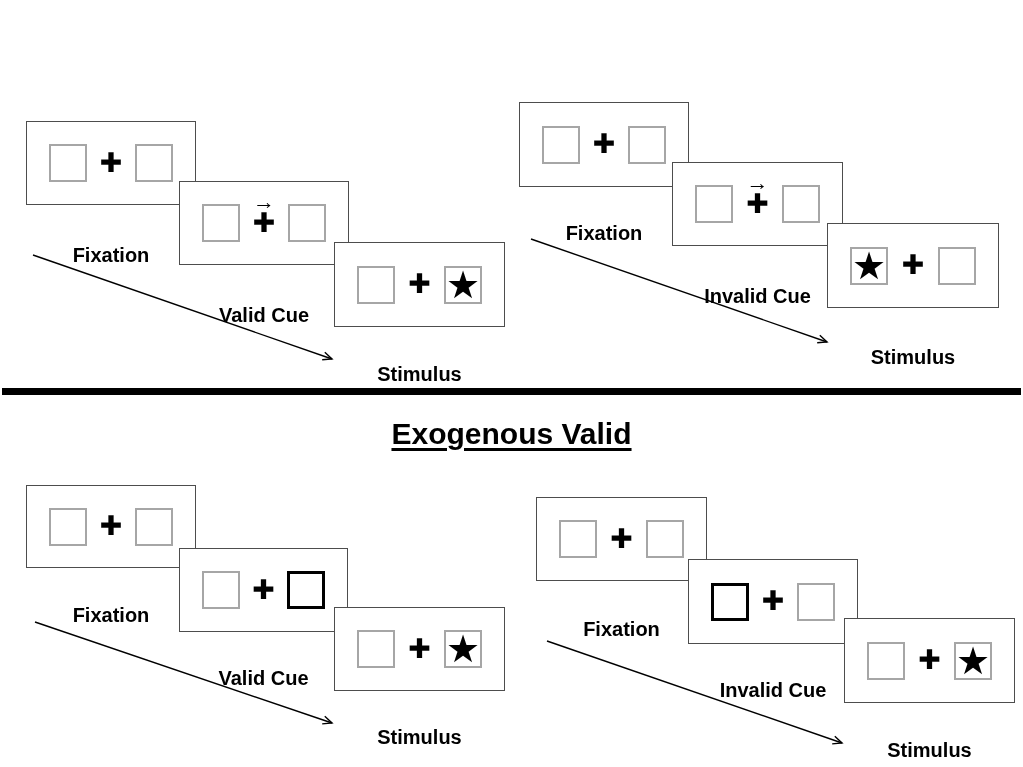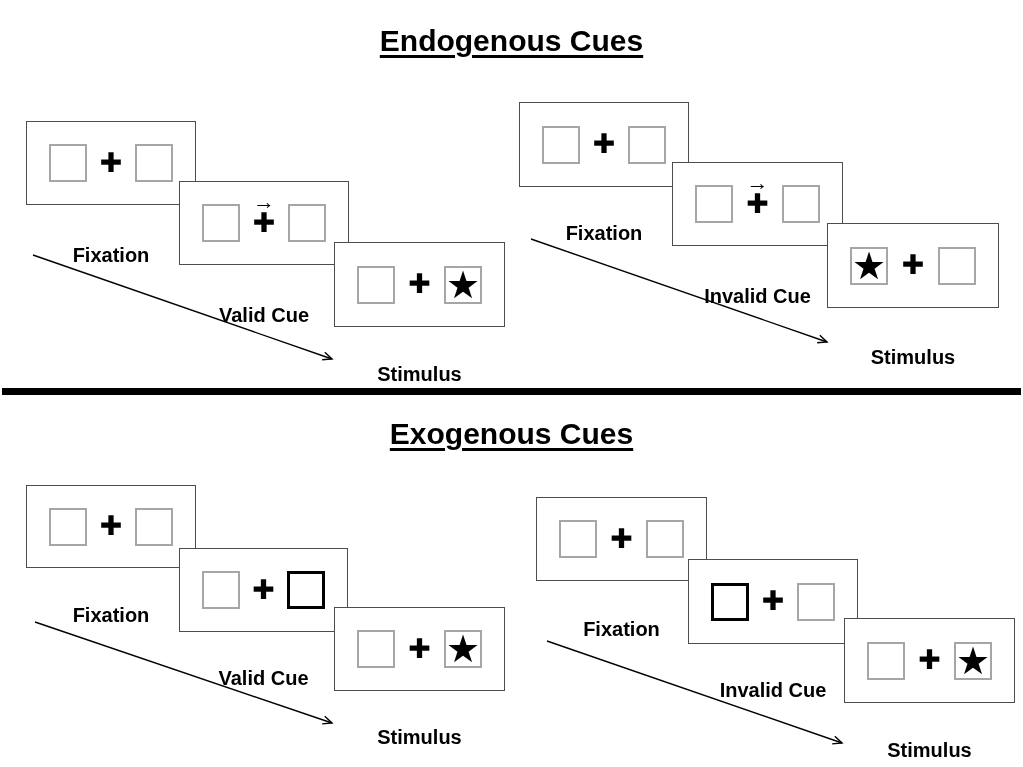--- a/index.html
+++ b/index.html
@@ -44,23 +44,22 @@
     color:var(--text);z-index:4;margin-top:27px;
   }
   svg.tarrow{position:absolute;overflow:visible;}
   .z1{z-index:1}.z2{z-index:2}.z3{z-index:3}
 </style>
 </head>
 <body>
 
 <div id="canvas">
 
-  <div class="title" style="top:24px">Endogenous Cues</div>
   <div class="divider"></div>
-  <div class="title" style="top:417px">Exogenous Cues</div>
+  <div class="title" style="top:417px">Exogenous Valid</div>
 
   <div class="panel z1" style="left:26px;top:121px;width:170px;height:84px">
     <span class="sq"></span>
     <span class="crosswrap">
         <span class="plus">✚</span>
       </span>
     <span class="sq"></span>
   </div>
   <div class="plabel" style="left:26px;top:217px;width:170px">Fixation</div>
 

